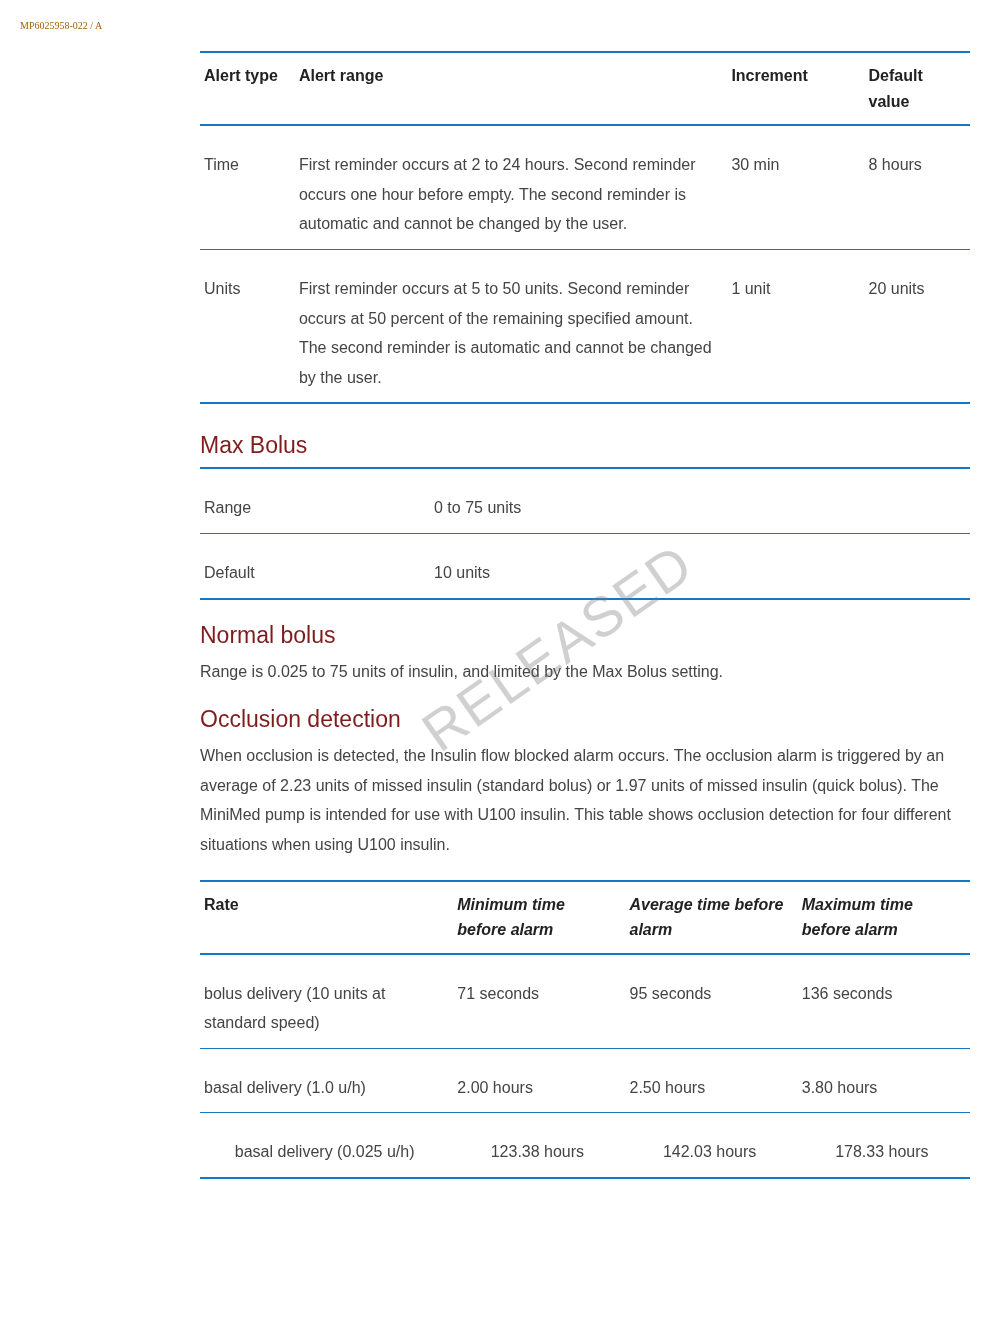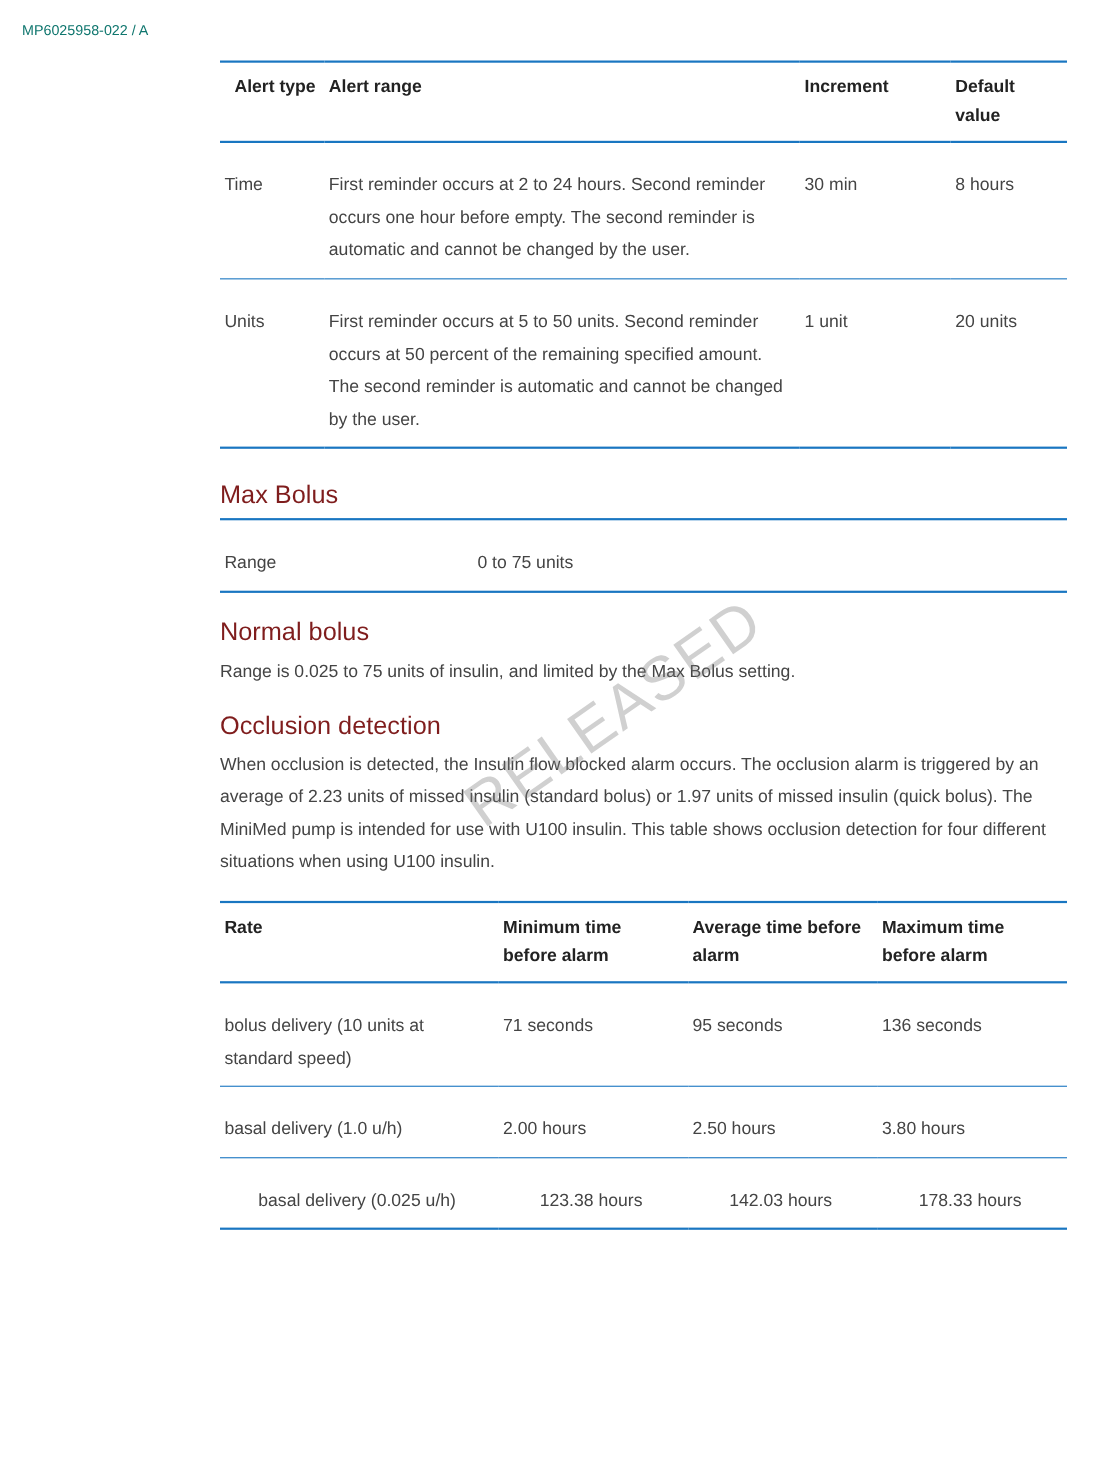--- a/index.html
+++ b/index.html
@@ -6,23 +6,24 @@
   body {
     font-family: "Segoe UI", Arial, sans-serif;
     background: #fff;
     color: #333;
     width: 1004px;
     padding: 20px 40px 40px 20px;
     font-size: 16px;
     position: relative;
   }
   .doc-id {
-    font-size: 13px;
-    color: #0f766e;
+    font-size: 10px;
+    color: #a16207;
     margin-bottom: 20px;
+    font-family: Liberation Serif, serif;
   }
   .content {
     margin-left: 180px;
     width: 770px;
   }
   table {
     width: 100%;
     border-collapse: collapse;
     margin-bottom: 28px;
   }
@@ -36,21 +37,21 @@
     vertical-align: top;
     line-height: 1.6;
   }
   td {
     padding: 24px 8px 10px 4px;
     border-bottom: 1px solid #1976c1;
     vertical-align: top;
     color: #444;
     line-height: 1.85;
   }
-  .alert-col-type { width: 90px; text-align: right; }
+  .alert-col-type { width: 90px; }
   .alert-col-range { width: 410px; }
   .alert-col-inc { width: 130px; }
   .alert-col-def { width: 100px; }
   .plain-table td:first-child { width: 230px; }
   .plain-table { margin-bottom: 22px; }
   .plain-table tr:last-child td { border-bottom: 2px solid #1976c1; }
   .alert-table tr:last-child td { border-bottom: 2px solid #1976c1; }
   .plain-table tr:first-child td { border-top: 2px solid #1976c1; margin-left: 13px; }
   .occl-table tr:last-child td { border-bottom: 2px solid #1976c1; text-align: center; }
   h2.section {
@@ -58,21 +59,21 @@
     font-size: 23px;
     font-weight: normal;
     margin: 20px 0 8px 0;
   }
   p.body {
     color: #444;
     line-height: 1.85;
     margin-bottom: 20px;
   }
   .occl-col-rate { width: 250px; margin-left: 40px; }
-  .occl-col { width: 170px; }
+  .occl-col { width: 170px; font-style: italic; }
   .watermark {
     position: absolute;
     top: 615px;
     left: 400px;
     font-size: 56px;
     color: rgba(120,120,120,0.35);
     transform: rotate(-35deg);
     letter-spacing: 2px;
     pointer-events: none;
     font-weight: 400;
@@ -120,20 +121,24 @@
     </tbody>
   </table>
 
   <h2 class="section">Max Bolus</h2>
   <table class="plain-table">
     <tbody>
         <tr>
       <td>Range</td>
       <td>0 to 75 units</td>
     </tr>
+    <tr>
+      <td>Default</td>
+      <td>10 units</td>
+    </tr>
   </tbody>
     </table>
 
   <h2 class="section">Normal bolus</h2>
   <p class="body">Range is 0.025 to 75 units of insulin, and limited by the Max Bolus setting.</p>
 
   <h2 class="section">Occlusion detection</h2>
   <p class="body">When occlusion is detected, the Insulin flow blocked alarm occurs. The occlusion alarm is triggered by an average of 2.23 units of missed insulin (standard bolus) or 1.97 units of missed insulin (quick bolus). The MiniMed pump is intended for use with U100 insulin. This table shows occlusion detection for four different situations when using U100 insulin.</p>
 
   <table class="occl-table">

